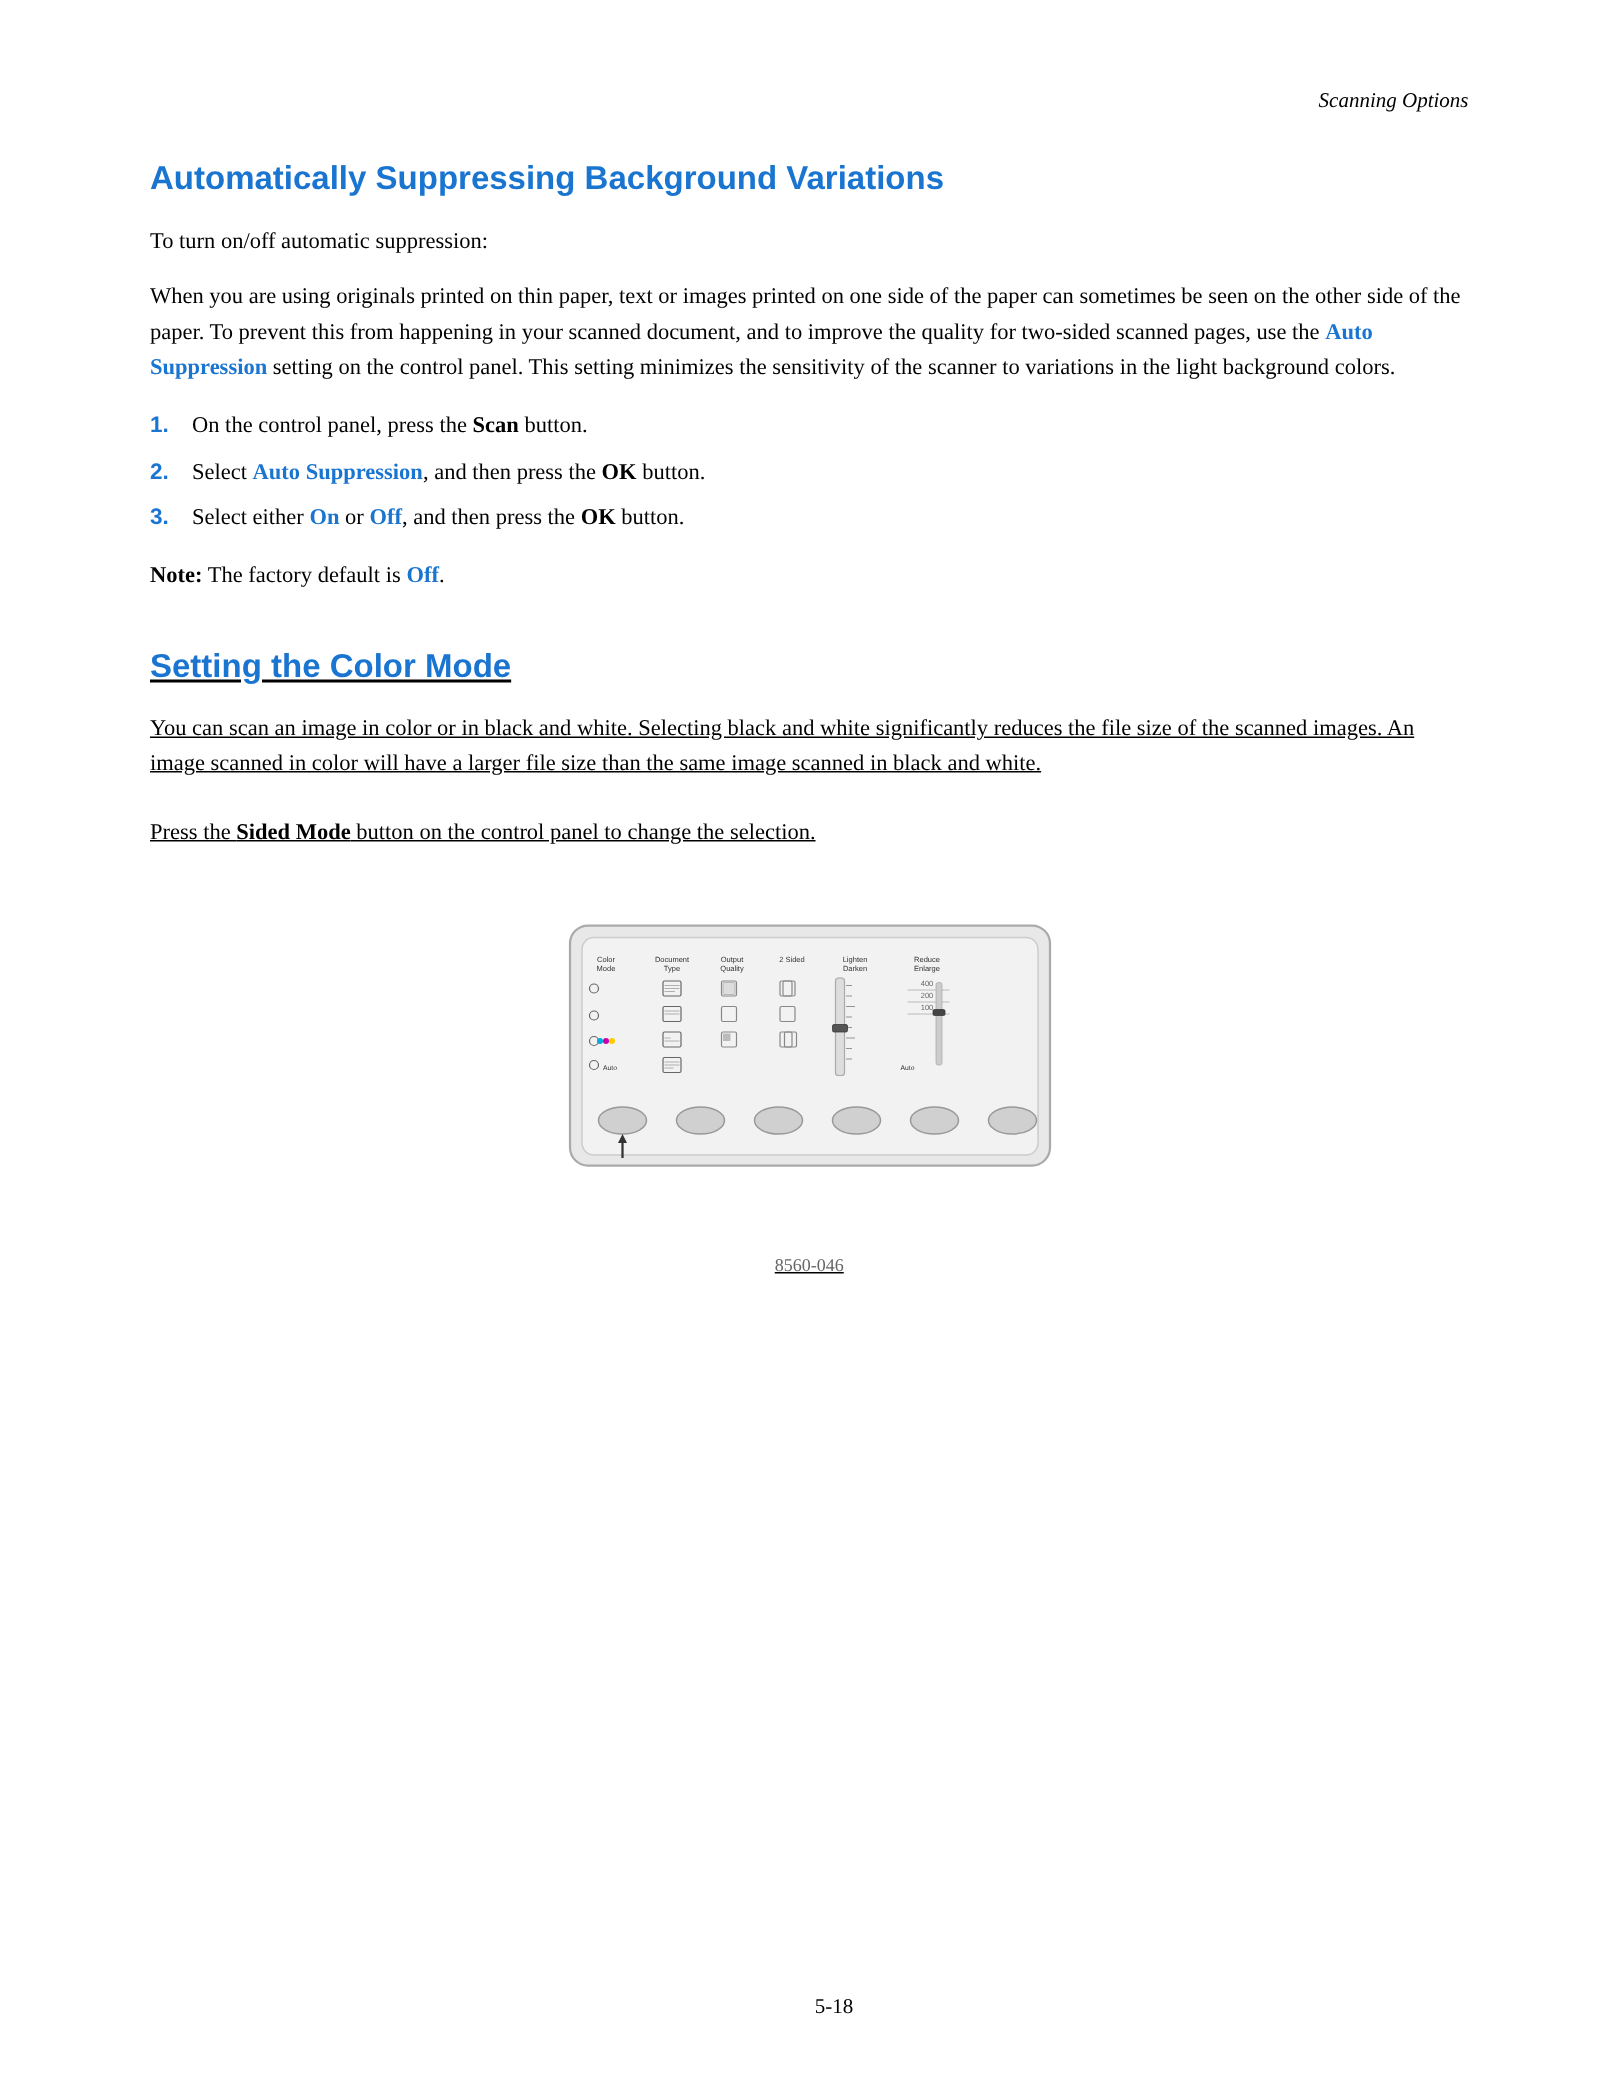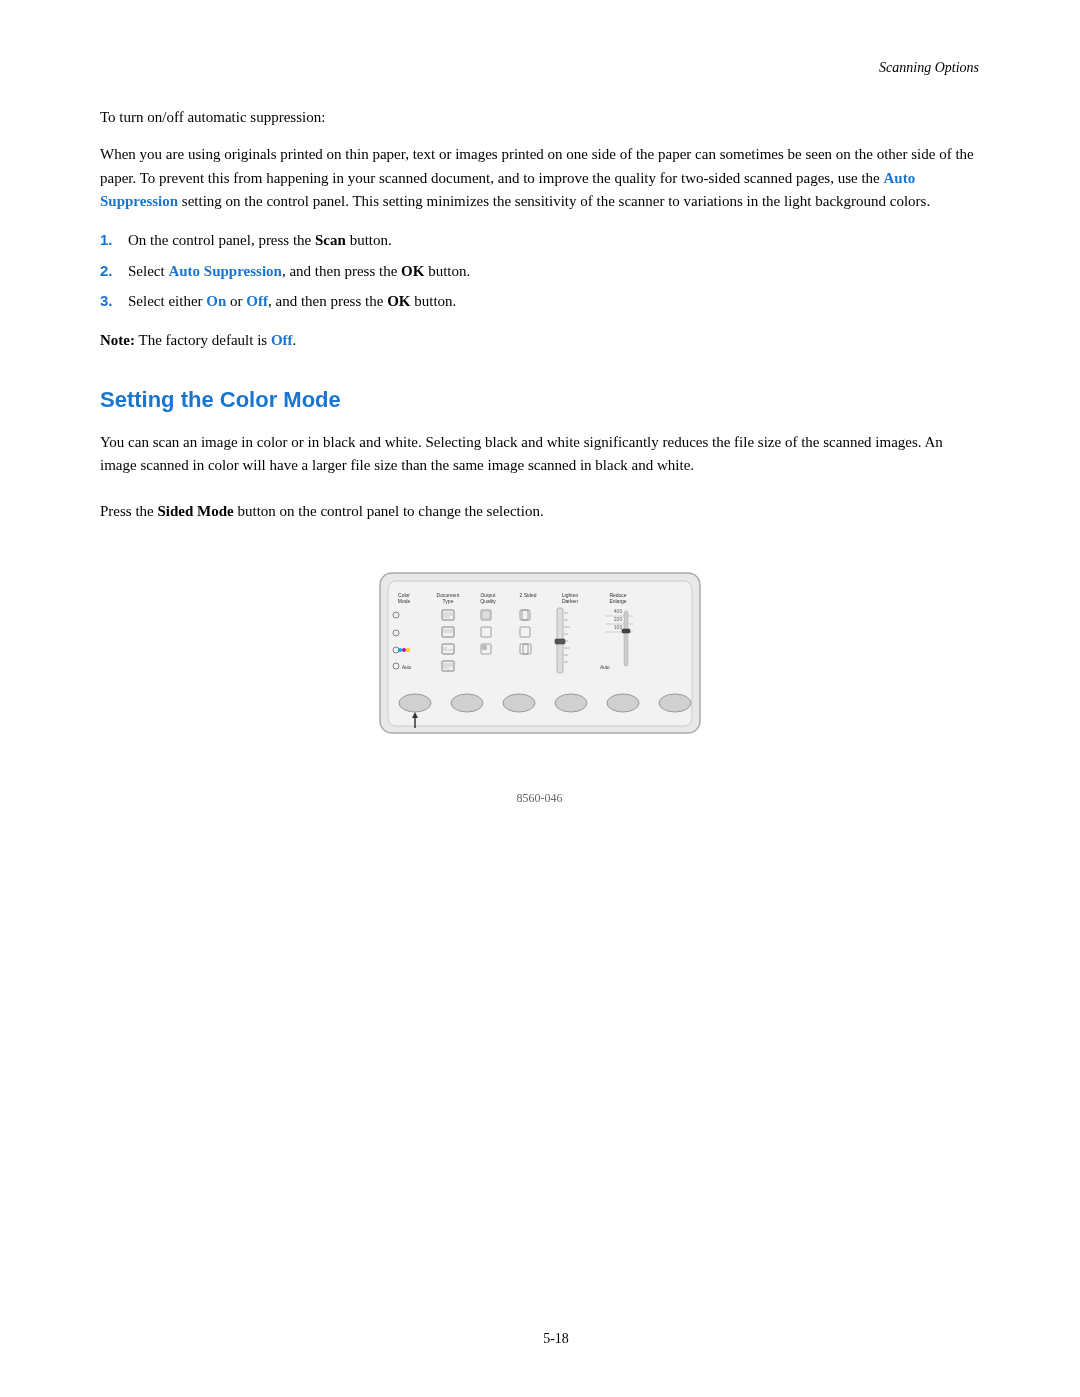--- a/index.html
+++ b/index.html
@@ -80,20 +80,21 @@
       margin: 10px 0 24px 0;
       line-height: 1.5;
     }
 
     .note-bold {
       font-weight: bold;
     }
 
     .section-gap {
       margin-top: 36px;
+      text-decoration: underline;
     }
 
     .section-gap2 {
       margin-top: 22px;
     }
 
     
     .panel-image-container {
       display: flex;
       flex-direction: column;
@@ -132,20 +133,21 @@
   </style>
 </head>
 <body>
 
 <div class="page-container">
 
   <div class="header-right">
     <span>Scanning Options</span>
   </div>
 
+  <h1 class="section-title-blue">Automatically Suppressing Background Variations</h1>
 
   <p class="body-text">To turn on/off automatic suppression:</p>
 
   <p class="body-text">
     <span>When you are using originals printed on thin paper, text or images printed on one side of the paper can sometimes be seen on the other side of the paper. To prevent this from happening in your scanned document, and to improve the quality for two-sided scanned pages, use the </span><span class="blue-link">Auto</span>
     <br>
     <span class="blue-link">Suppression</span><span> setting on the control panel. This setting minimizes the sensitivity of the scanner to variations in the light background colors.</span>
   </p>
 
   <ol class="steps-list">

